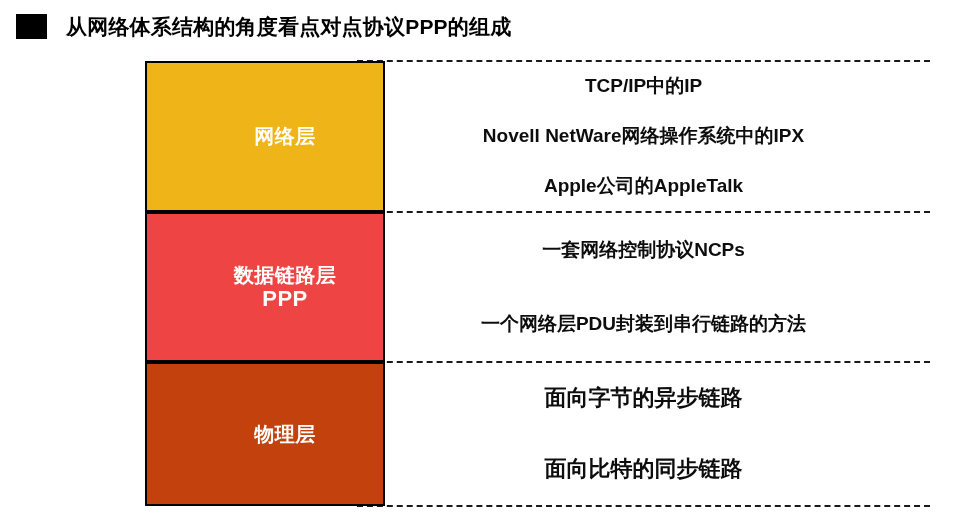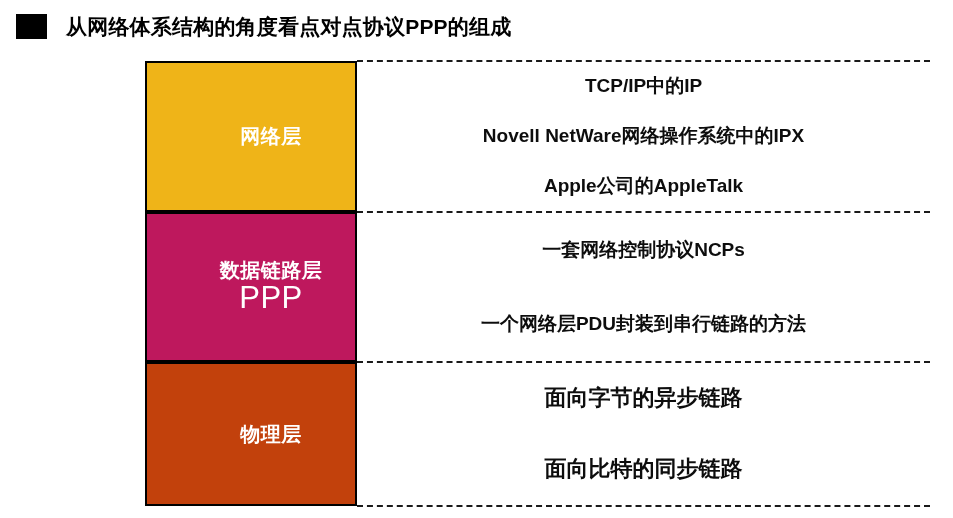--- a/index.html
+++ b/index.html
@@ -49,40 +49,40 @@
     left: 0;
     top: 0;
     width: 953px;
     height: 518px;
   }
 
   
   .layer-box {
     position: absolute;
     left: 145px;
-    width: 212px;
+    width: 240px;
     box-sizing: border-box;
     border: 2px solid #000000;
     display: flex;
     flex-direction: column;
     align-items: center;
     justify-content: center;
     color: #ffffff;
     text-align: center;
     padding-left: 40px;
   }
   .layer-title {
     font-size: 20px;
     font-weight: bold;
     line-height: 1.15;
     letter-spacing: 0.5px;
   }
   .layer-sub {
-    font-size: 31px;
-    font-weight: normal;
+    font-size: 22px;
+    font-weight: bold;
     line-height: 1.05;
     letter-spacing: 0.5px;
   }
 
   #layer-network  { top: 61px;  height: 151px; }
   #layer-datalink { top: 212px; height: 150px; }
   #layer-physical { top: 362px; height: 144px; }
 
   
   .separator {
@@ -133,21 +133,21 @@
 
   <div class="separator" id="sep-0"></div>
   <div class="separator" id="sep-1"></div>
   <div class="separator" id="sep-2"></div>
   <div class="separator" id="sep-3"></div>
 
   <div class="layer-box" id="layer-network" style="background: rgb(239, 180, 24);">
     <div class="layer-title">网络层</div>
   </div>
 
-  <div class="layer-box" id="layer-datalink" style="background: #be185d;">
+  <div class="layer-box" id="layer-datalink" style="background: #ef4444;">
     <div class="layer-title">数据链路层</div>
     <div class="layer-sub">PPP</div>
   </div>
 
   <div class="layer-box" id="layer-physical" style="background: #c2410c;">
     <div class="layer-title">物理层</div>
   </div>
 
   <div class="detail-group" id="details-network">
     <div class="detail-line">TCP/IP中的IP</div>

